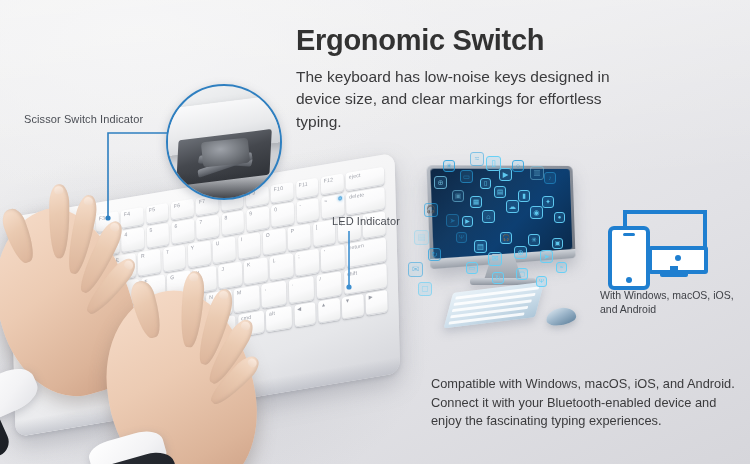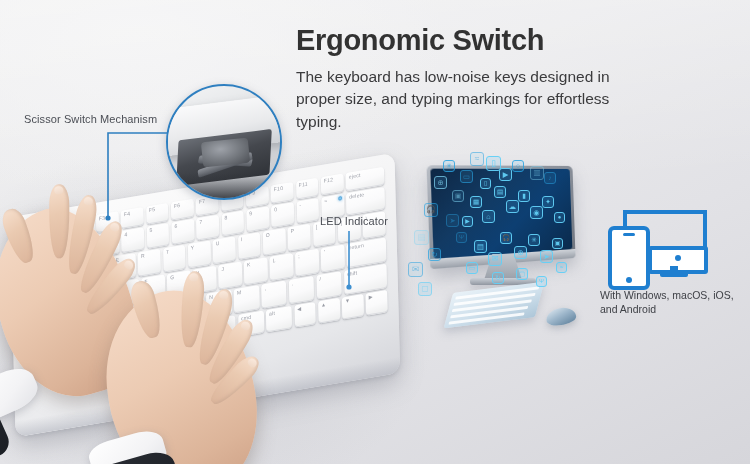--- a/index.html
+++ b/index.html
@@ -182,21 +182,21 @@
     pointer-events: none;
   }
   .callout-label {
     position: absolute;
     color: #4b4e55;
     font-size: 11px;
     letter-spacing: 0.1px;
     white-space: nowrap;
   }
   #lbl-scissor { left: 24px; top: 113px; }
-  #lbl-led { left: 320px; top: 215px; }
+  #lbl-led { left: 332px; top: 215px; }
 
   
   .h1 {
     position: absolute;
     color: #323232;
     font-weight: bold;
     letter-spacing: -0.3px;
   }
   .body {
     position: absolute;
@@ -660,21 +660,21 @@
 
   <svg class="callout-svg" viewBox="0 0 750 464">
 
     <path d="M168,133 L108,133 L108,218" fill="none" stroke="#2e7fc0" stroke-width="1.6"></path>
     <circle cx="108" cy="218" r="2.6" fill="#2e7fc0"></circle>
 
     <path d="M349,231 L349,286" fill="none" stroke="#3d8fd0" stroke-width="1.6"></path>
     <circle cx="349" cy="287" r="2.6" fill="#3d8fd0"></circle>
   </svg>
 
-  <div class="callout-label" id="lbl-scissor">Scissor Switch Mechanism</div>
+  <div class="callout-label" id="lbl-scissor">Scissor Switch Indicator</div>
   <div class="callout-label" id="lbl-led">LED Indicator</div>
 
   <div class="aio">
     <div class="aio-screen">
       <div class="aio-glass" id="screen-icons"></div>
       <div class="aio-chin"></div>
     </div>
     <div class="aio-stand"></div>
     <div class="aio-base"></div>
   </div>
@@ -735,16 +735,17 @@
     <div class="ci-line-d"></div>
     <div class="ci-phone"></div>
     <div class="ci-monitor"></div>
     <div class="ci-mon-neck"></div>
     <div class="ci-mon-stand"></div>
   </div>
 
   <div id="compat-caption">With Windows, macOS, iOS, and Android</div>
 
   <div class="h1" id="ergo-title">Ergonomic Switch</div>
-  <div class="body" id="ergo-body">The keyboard has low-noise keys designed in proper size, and typing markings for effortless typing.</div>
-
+  <div class="body" id="ergo-body">The keyboard has low-noise keys designed in device size, and clear markings for effortless typing.</div>
+
+  <div class="body" id="easy-body">Compatible with Windows, macOS, iOS, and Android. Connect it with your Bluetooth-enabled device and enjoy the fascinating typing experiences.</div>
 
 </div>
 
 </body></html>

